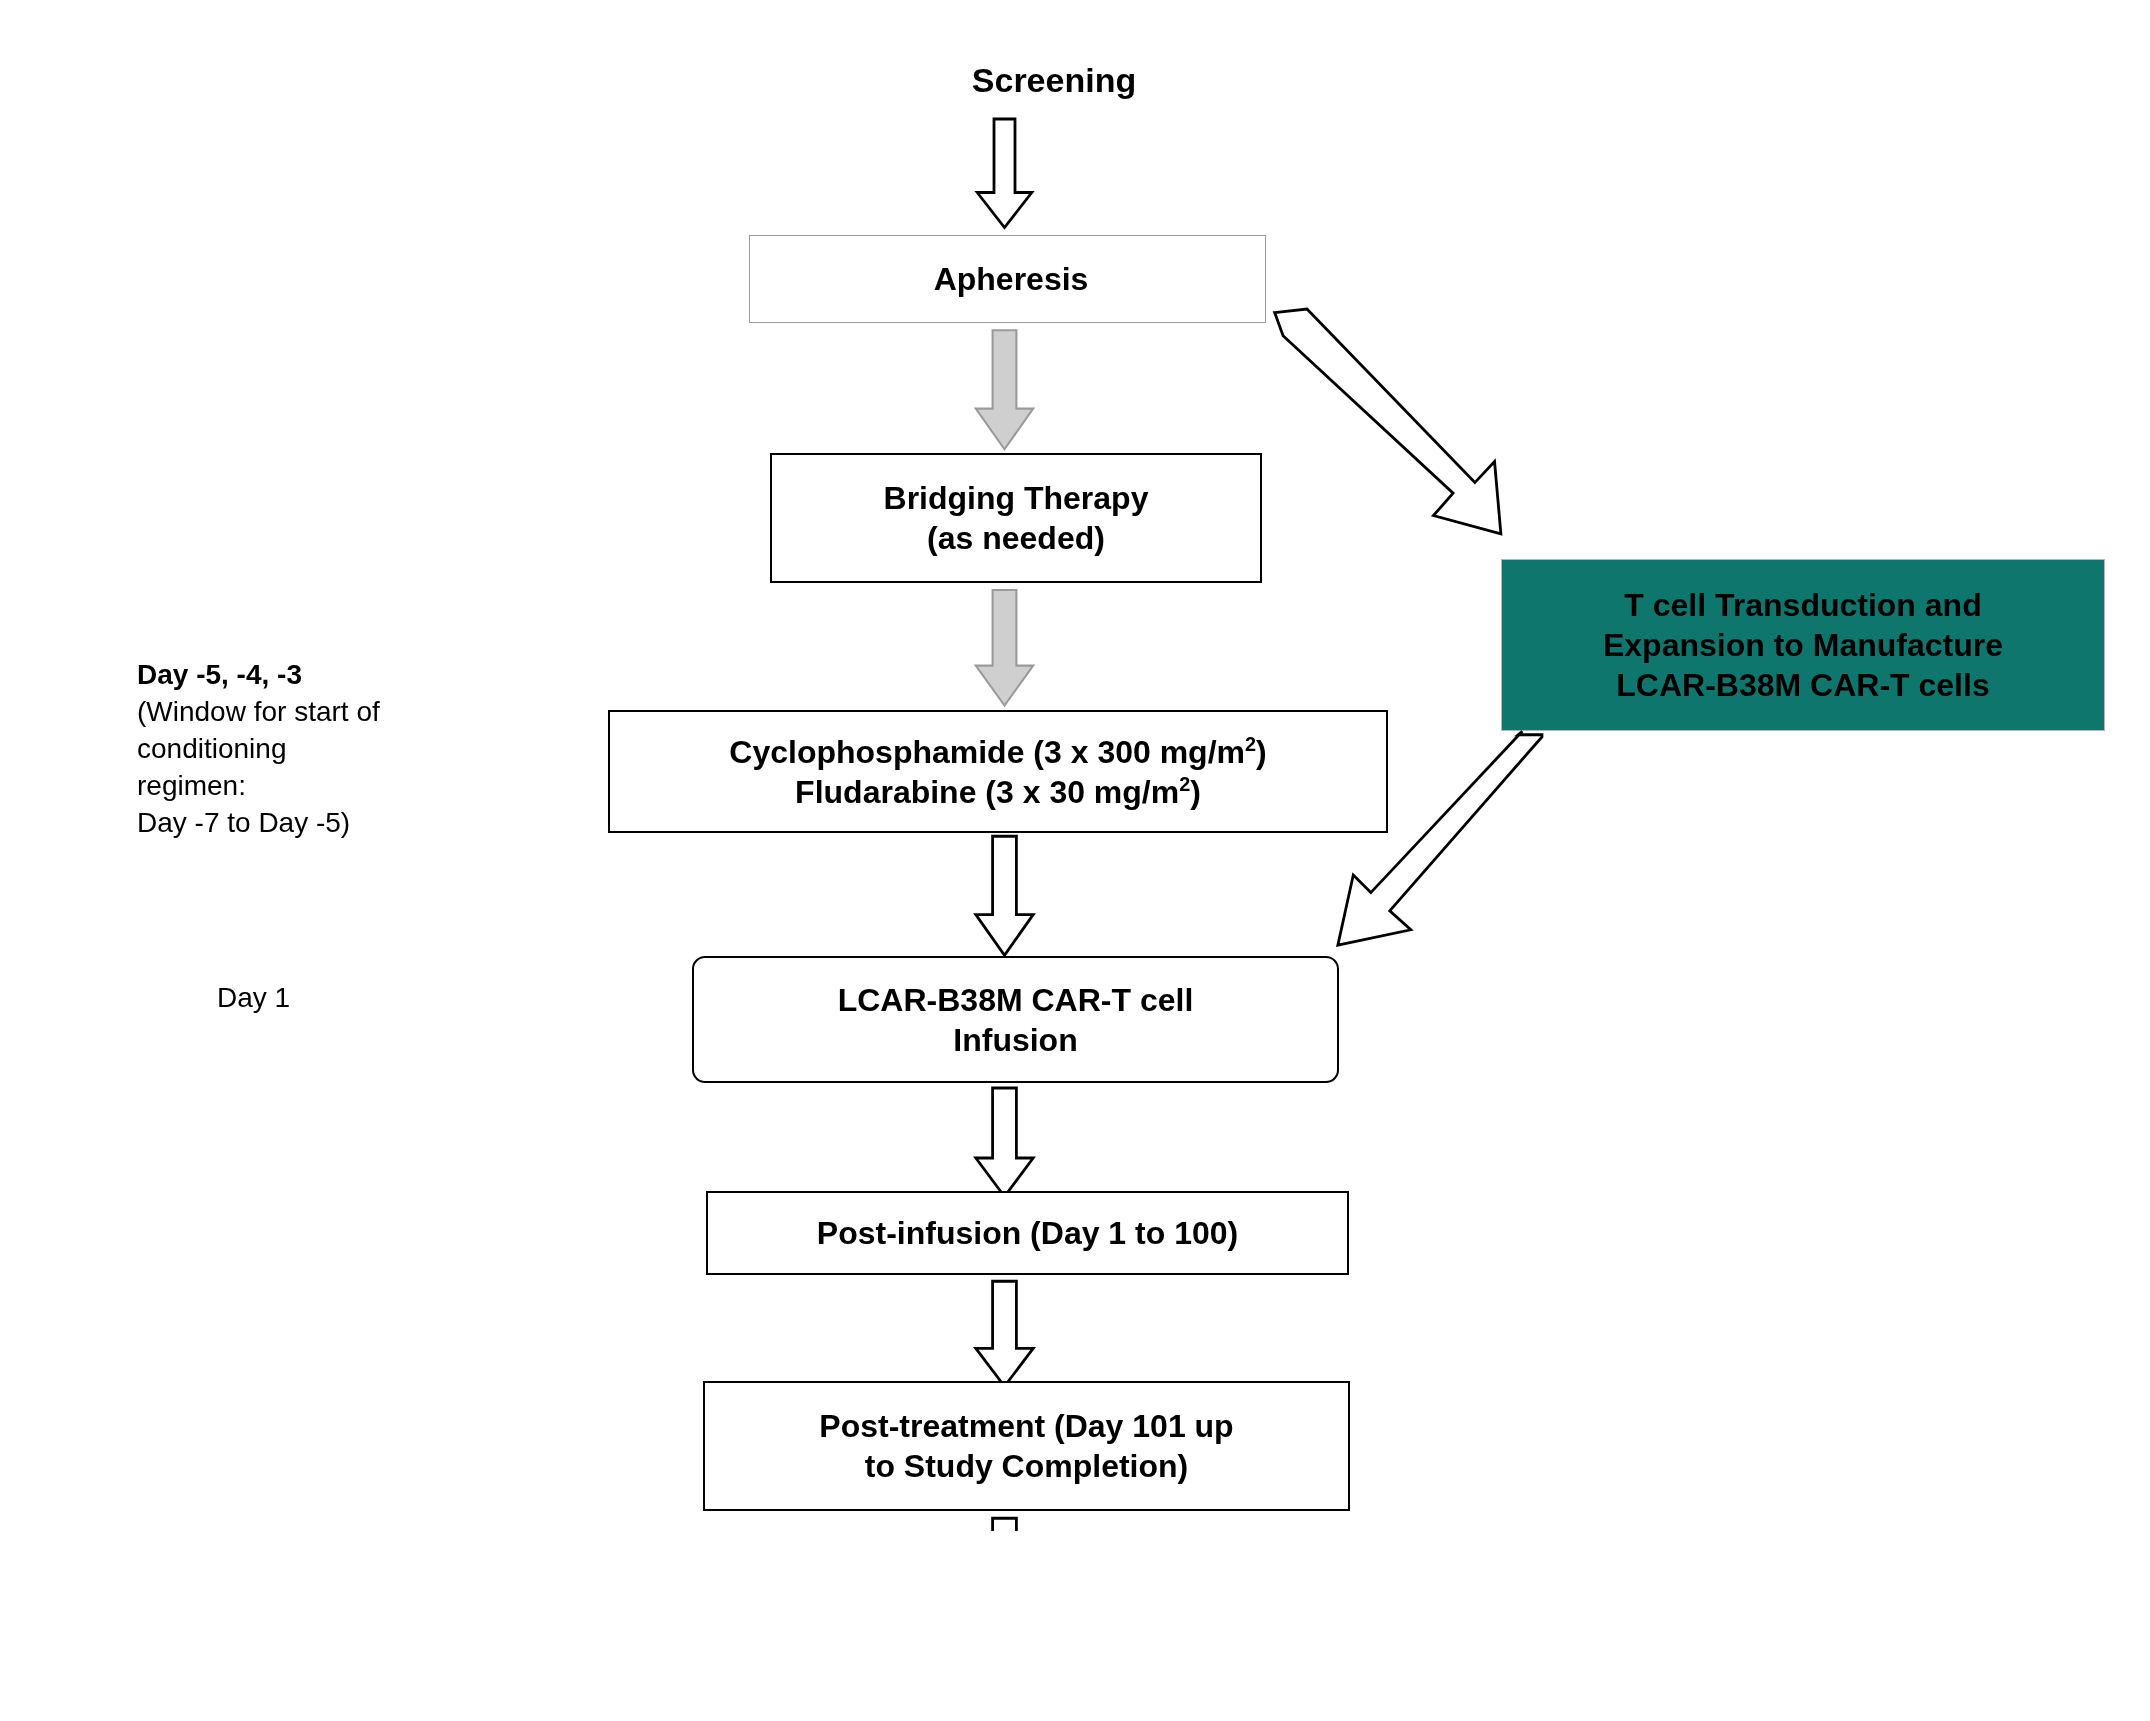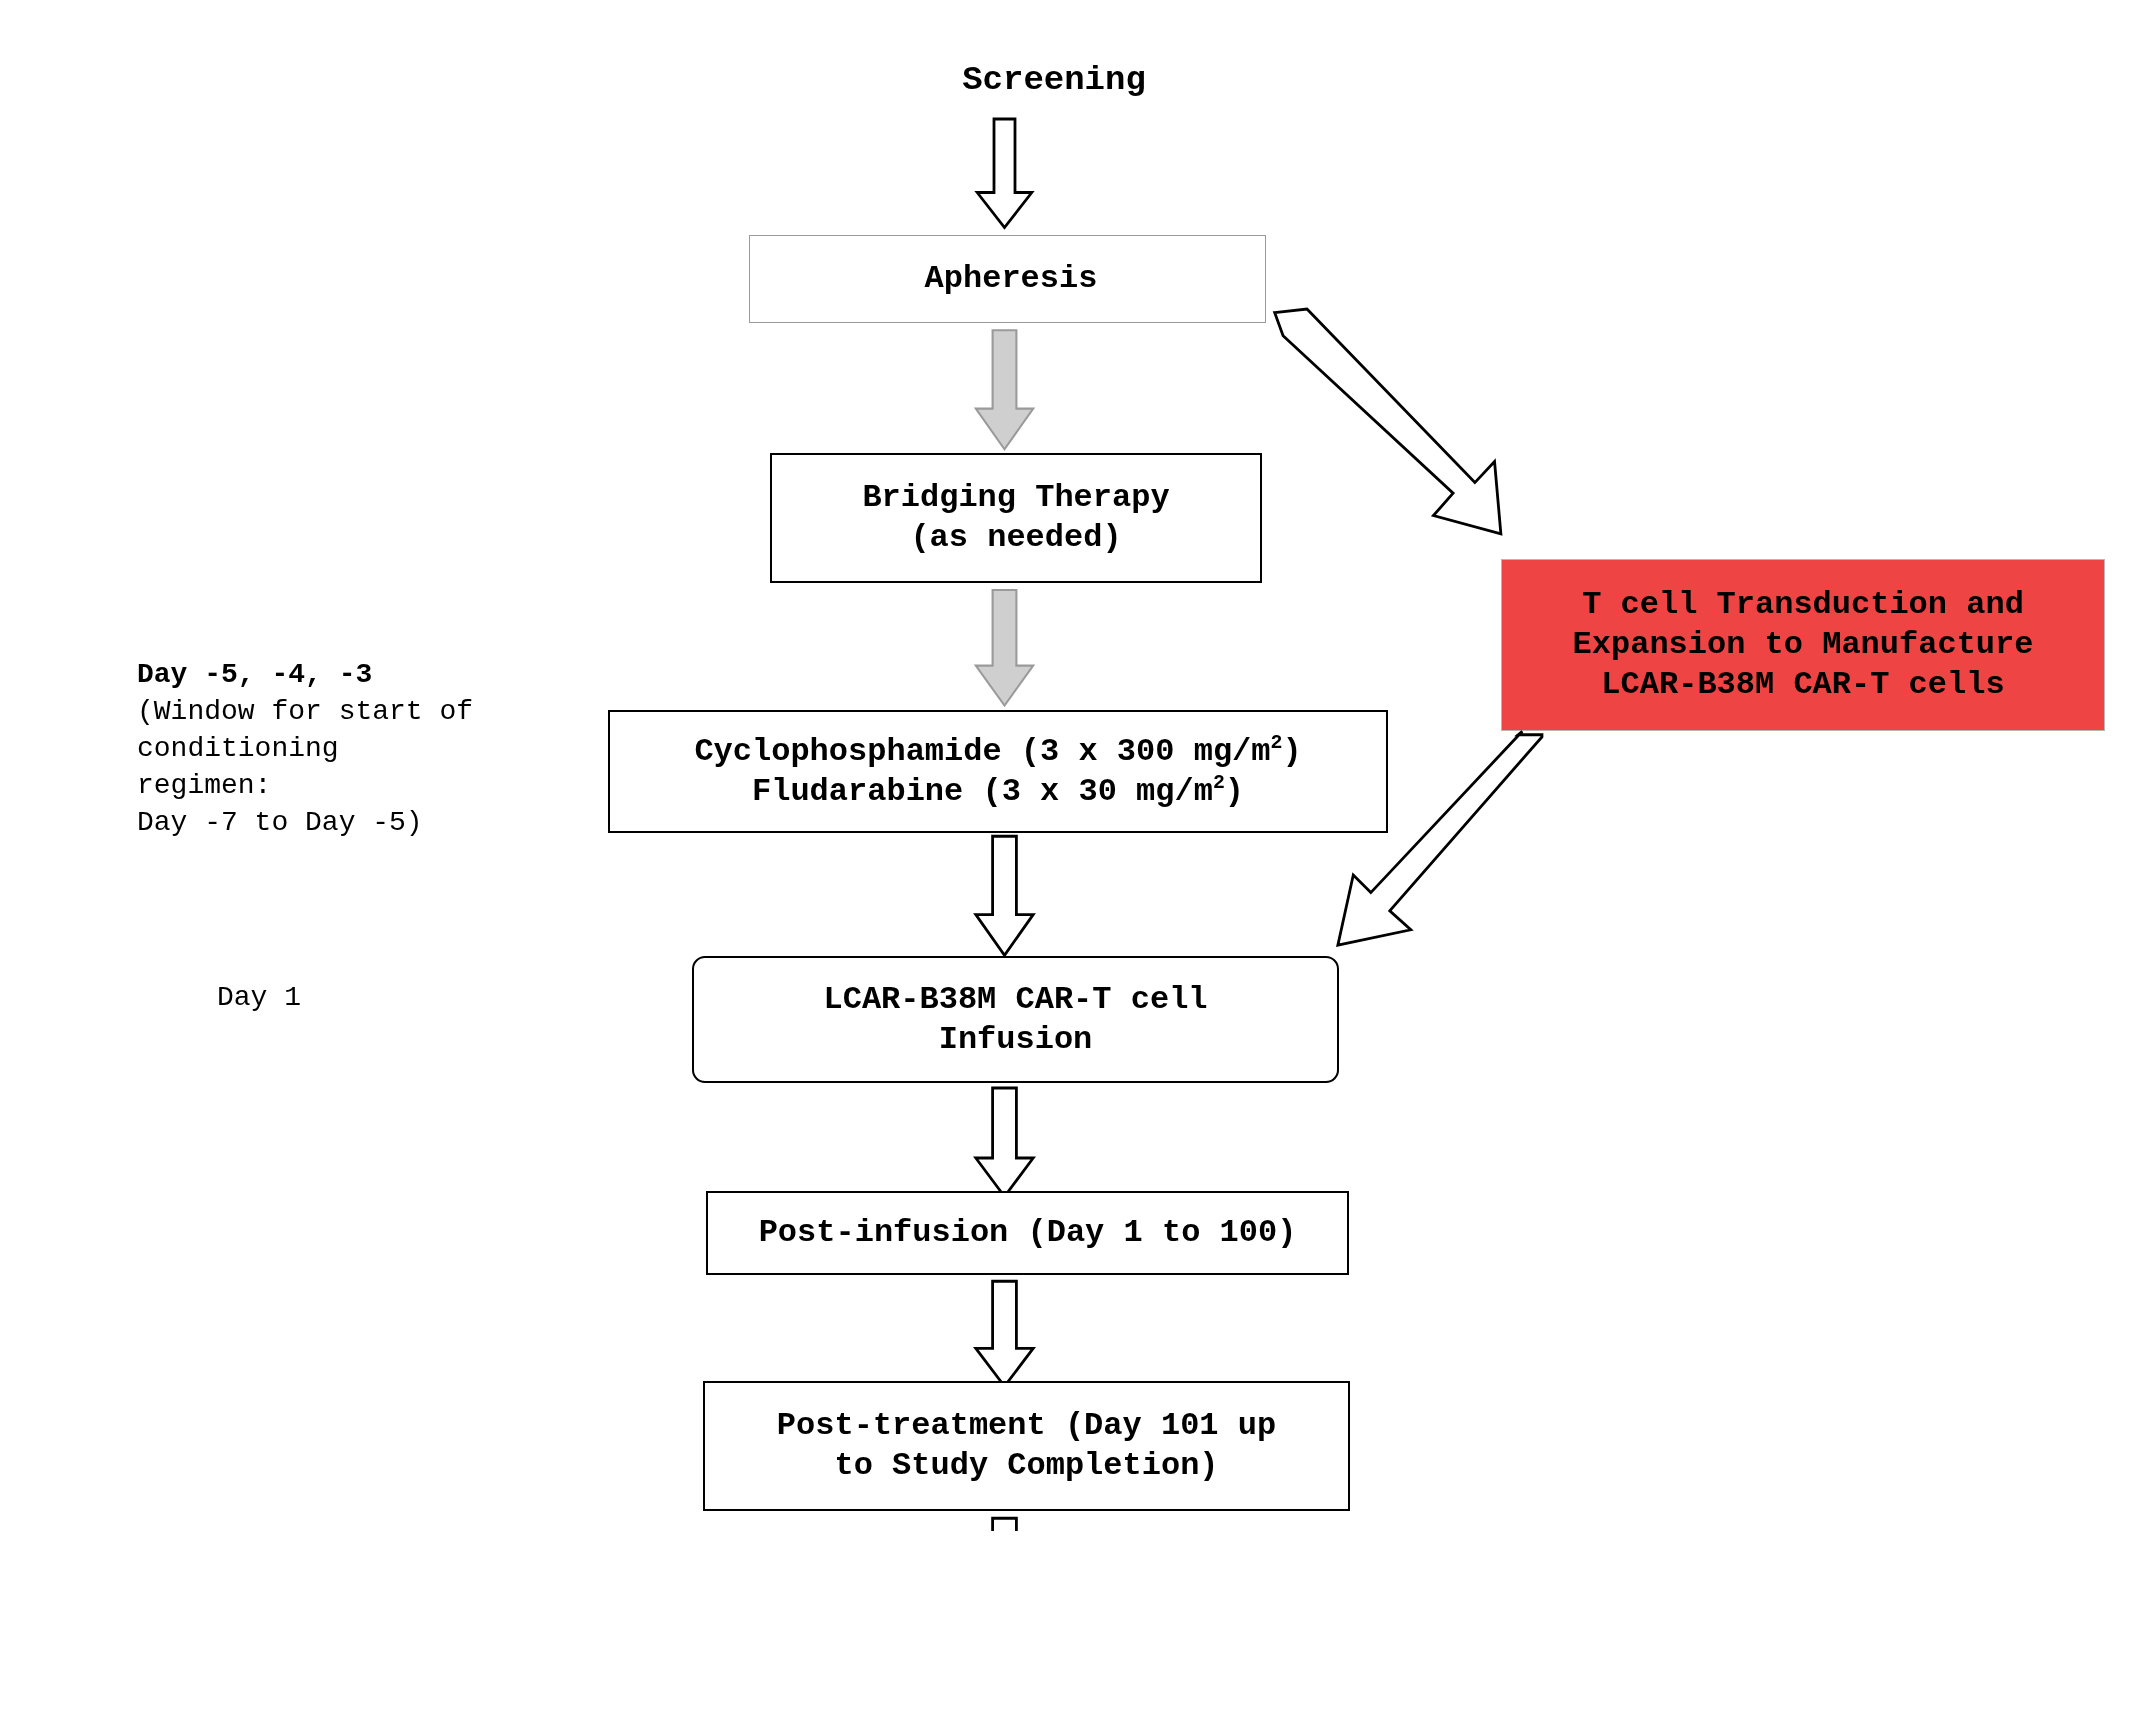--- a/index.html
+++ b/index.html
@@ -5,21 +5,21 @@
   html, body {
     margin: 0;
     padding: 0;
     background: #ffffff;
   }
   #canvas {
     position: relative;
     width: 2151px;
     height: 1531px;
     background: #ffffff;
-    font-family: Liberation Mono, monospace;
+    font-family: Liberation Sans, sans-serif;
     color: #000000;
     overflow: hidden;
   }
   .node {
     position: absolute;
     box-sizing: border-box;
     display: flex;
     align-items: center;
     justify-content: center;
     text-align: center;
@@ -29,21 +29,21 @@
   .boxed {
     border: 2.1px solid #000000;
     background: #ffffff;
   }
   .boxed-thin {
     border: 1.4px solid #9a9a9a;
     background: #ffffff;
   }
   .shaded {
     border: 1.4px solid #b6b6b6;
-    background: #ef4444;
+    background: #0f766e;
   }
   .plain {
     background: transparent;
     border: none;
   }
   .side-label {
     position: absolute;
     font-size: 28px;
     line-height: 1.32;
   }

